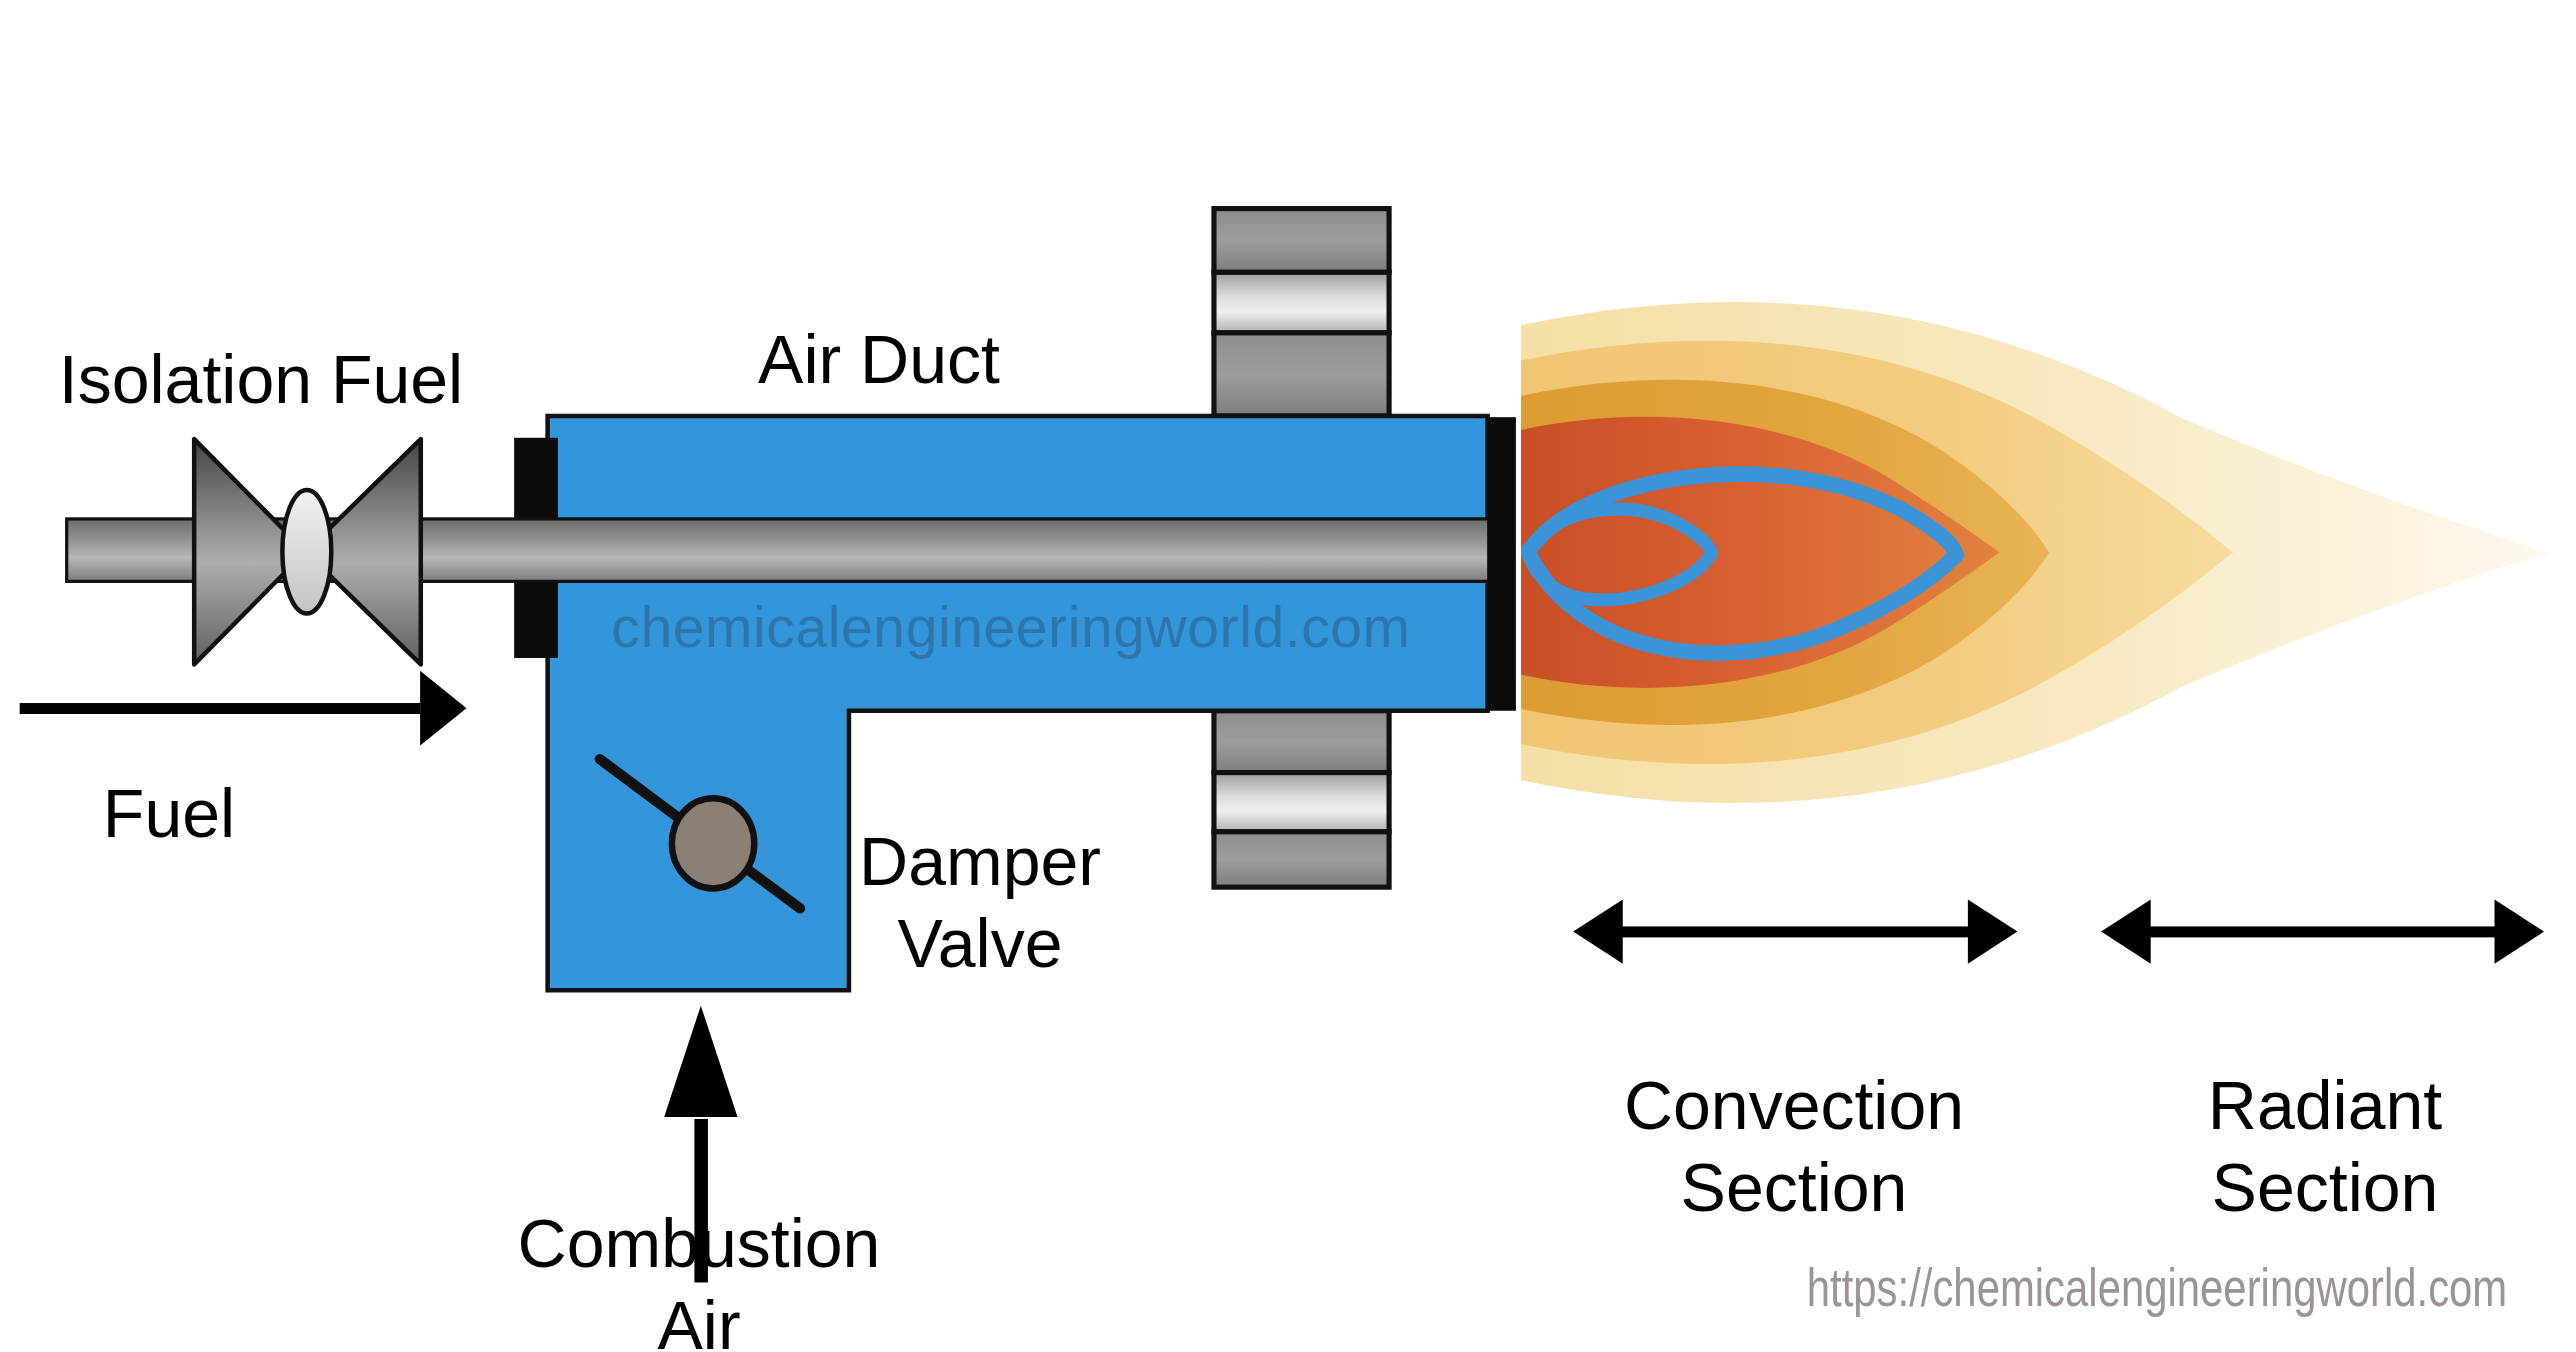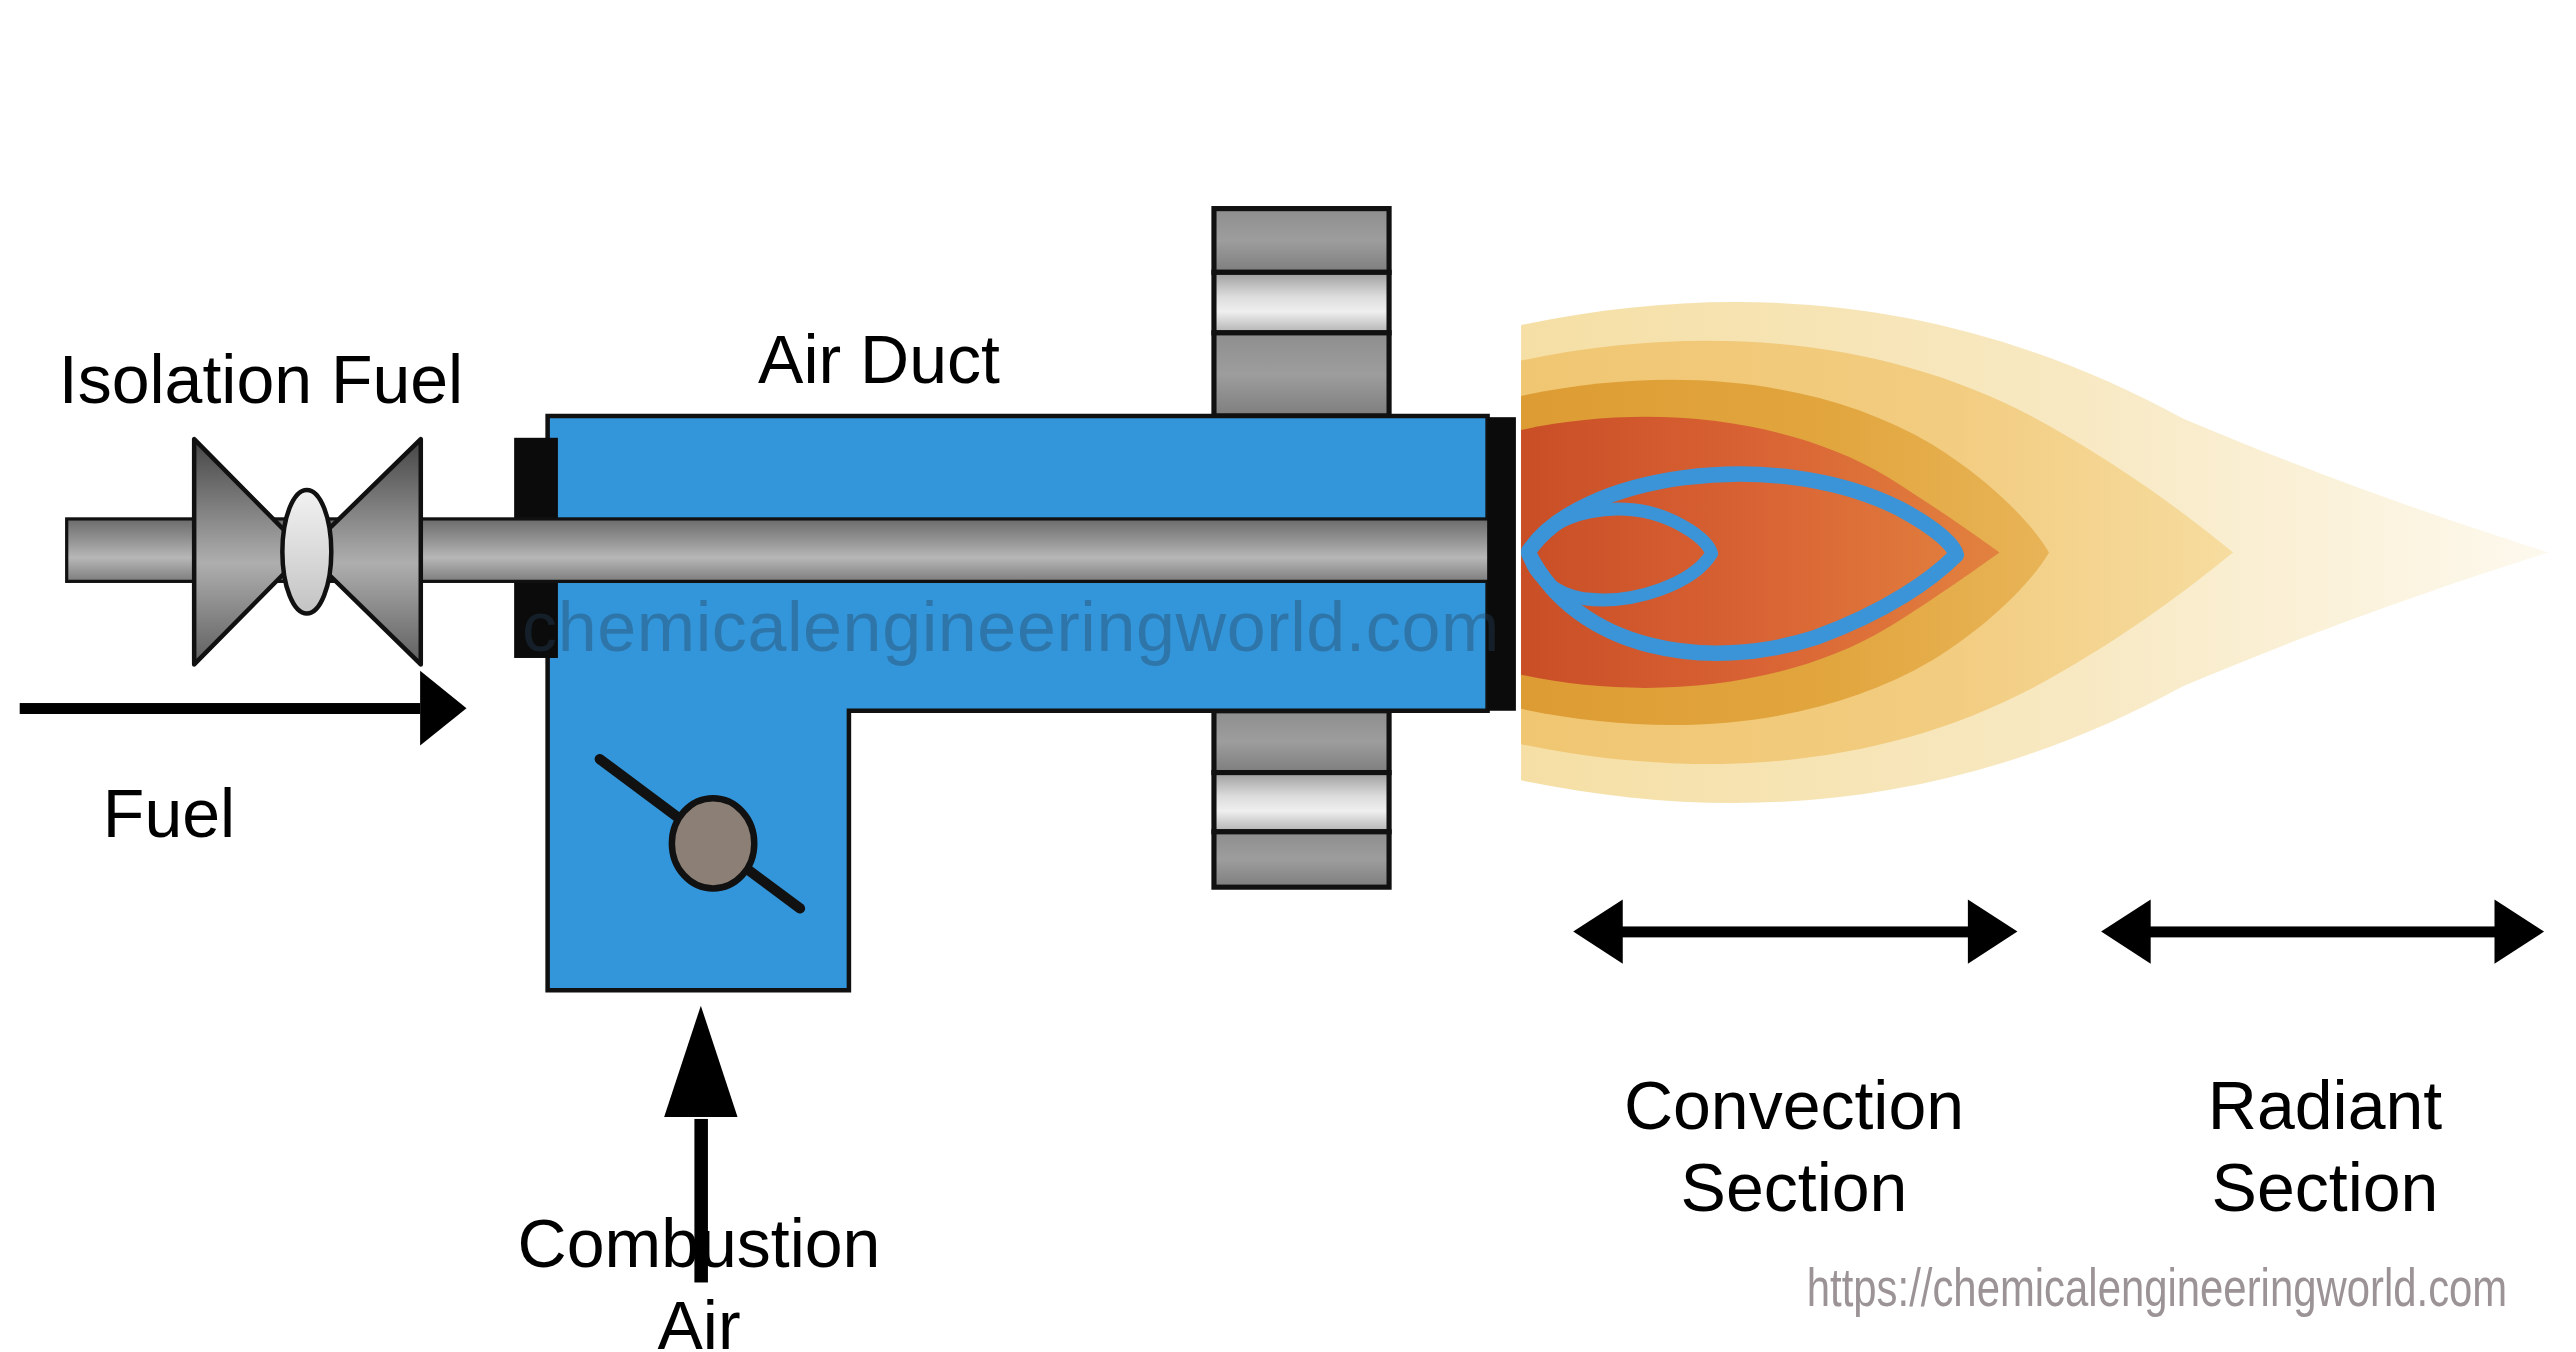--- a/index.html
+++ b/index.html
@@ -3,21 +3,21 @@
 <meta charset="utf-8">
 <style>
   html,body{margin:0;padding:0;background:#ffffff;}
   #canvas{position:relative;width:2576px;height:1352px;background:#ffffff;overflow:hidden;
           font-family:"Liberation Sans", sans-serif;}
   #shapes{position:absolute;left:0;top:0;width:2576px;height:1352px;}
   .lbl{position:absolute;transform:translate(-50%,-50%);font-size:68px;color:#000;
        text-align:center;white-space:nowrap;line-height:82px;}
   .lbl .ln{display:block;}
   #watermark{position:absolute;left:1011px;top:627px;transform:translate(-50%,-50%);
-       font-size:70px;color:rgba(38,66,92,0.38);white-space:nowrap;letter-spacing:0.6px;}
+       font-size:57px;color:rgba(38,66,92,0.38);white-space:nowrap;letter-spacing:0.6px;}
   #site-url{position:absolute;left:2157px;top:1287px;transform:translate(-50%,-50%) scaleX(0.79);
        font-size:53px;color:#9b9396;white-space:nowrap;}
 </style>
 </head>
 <body>
 
 <div id="canvas">
 
   <svg id="shapes" viewBox="0 0 4000 2100">
     <defs>
@@ -138,20 +138,24 @@
     </g>
   </svg>
 
 
   <div class="lbl" style="left:879px;top:359px;">Air Duct</div>
 
   <div class="lbl" style="left:261px;top:379px;">Isolation Fuel</div>
 
   <div class="lbl" style="left:128px;top:813px;margin-left:41px;">Fuel</div>
 
+  <div class="lbl" style="left:980px;top:902px;">
+    <span class="ln">Damper</span>
+    <span class="ln">Valve</span>
+  </div>
 
   <div class="lbl" style="left:699px;top:1249px;margin-top:35px;">
     <span class="ln">Combustion</span>
     <span class="ln">Air</span>
   </div>
 
   <div class="lbl" style="left:1794px;top:1146px;">
     <span class="ln">Convection</span>
     <span class="ln">Section</span>
   </div>

